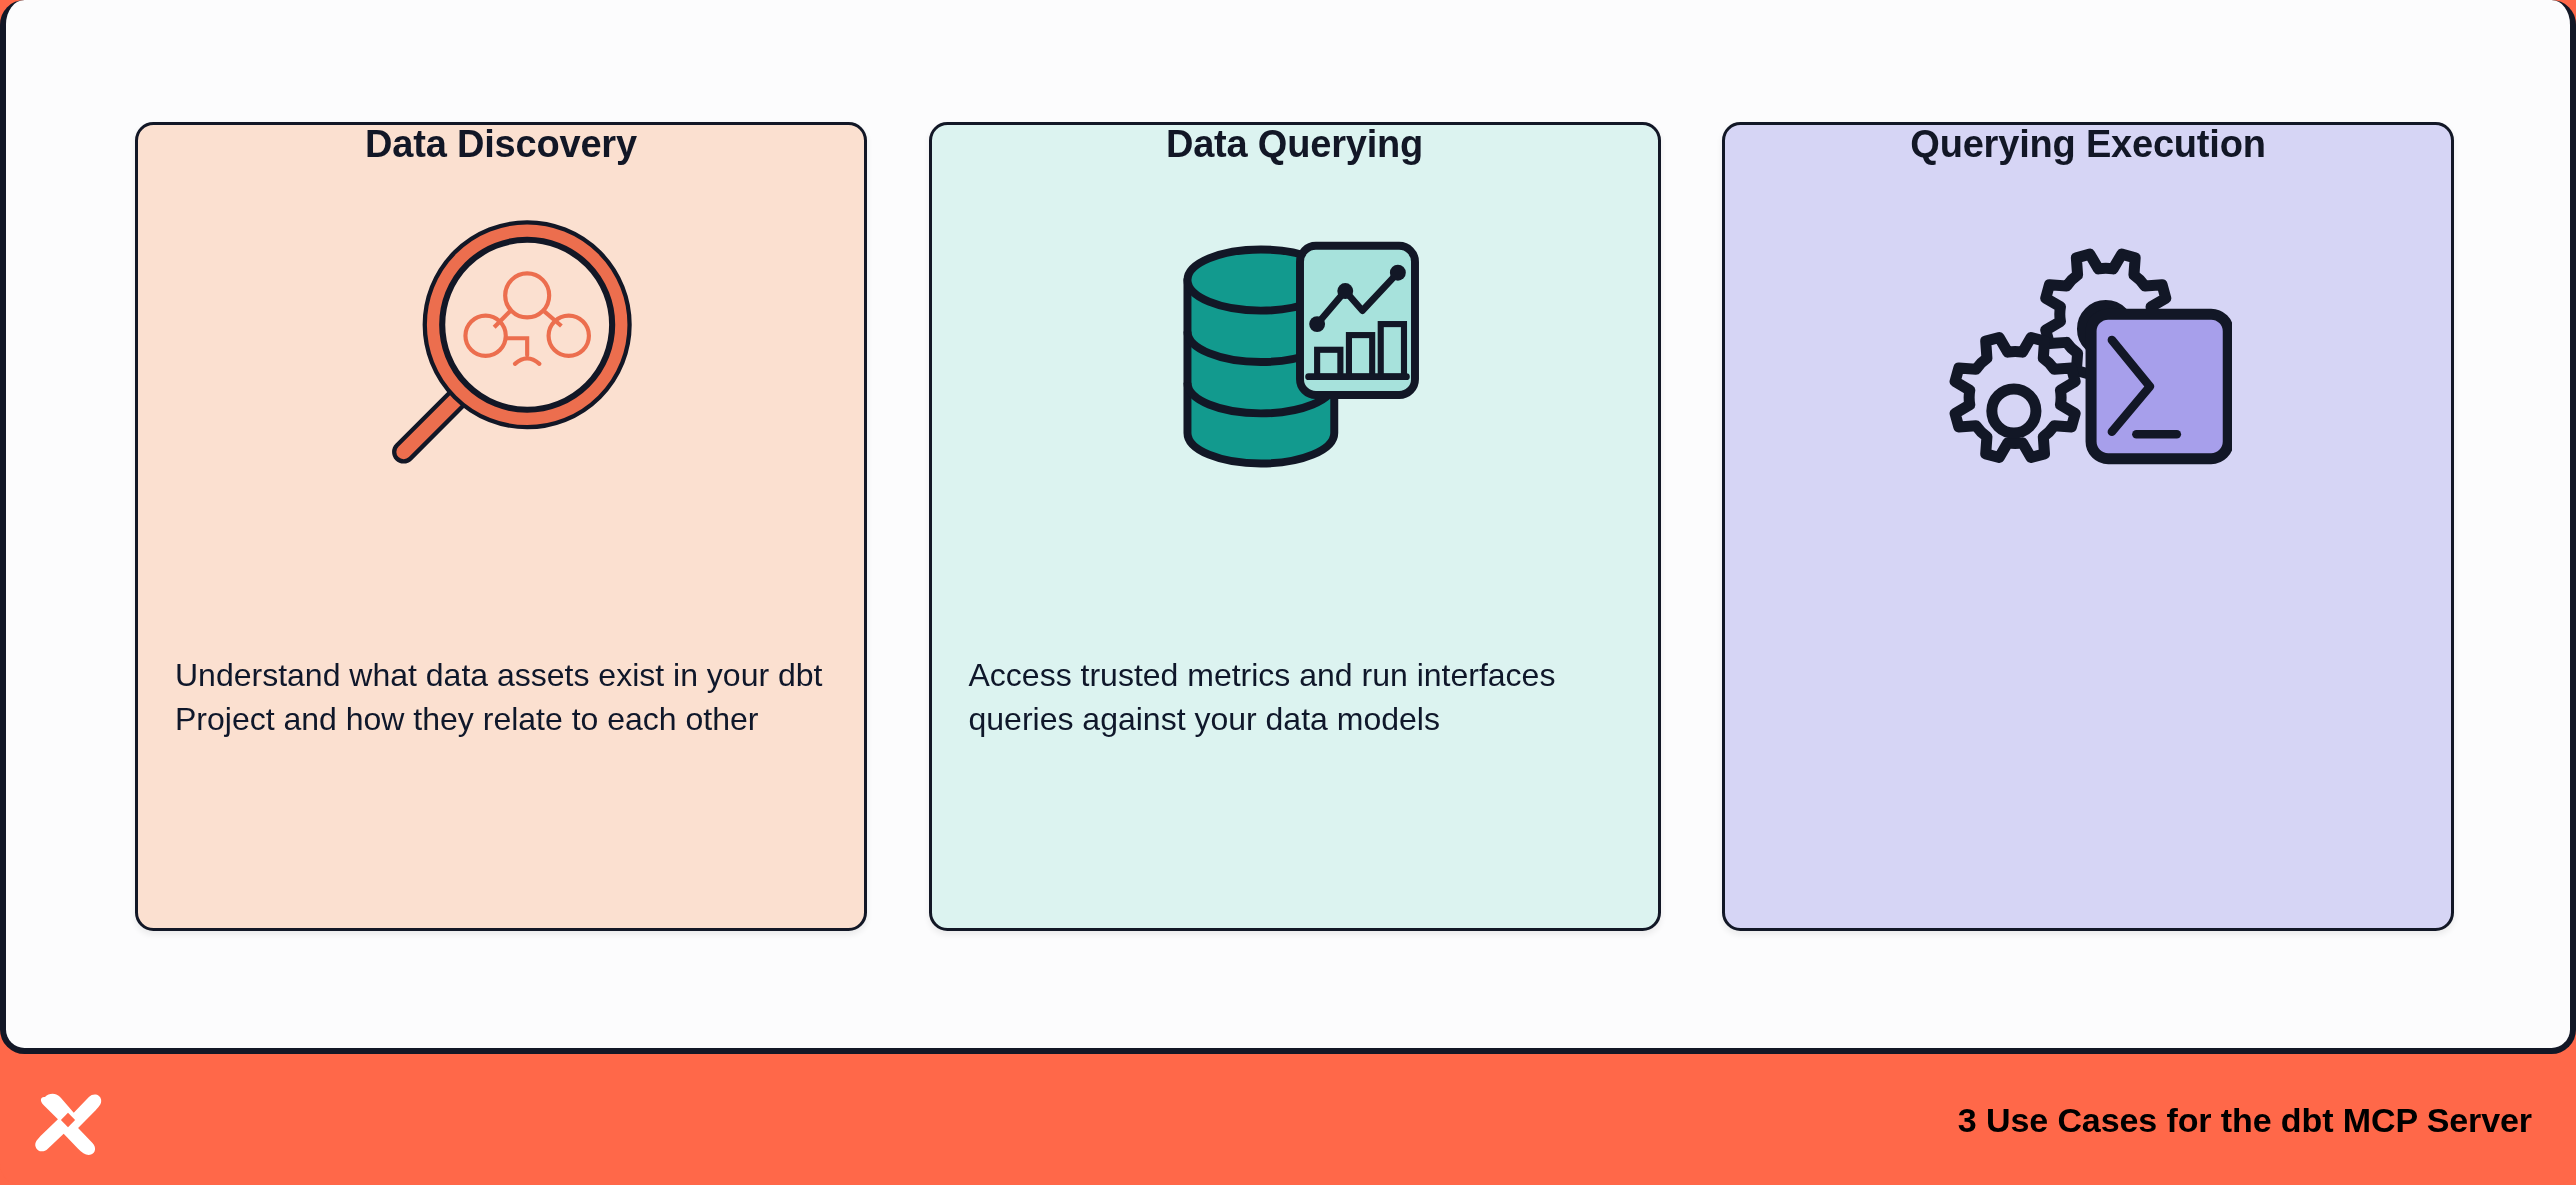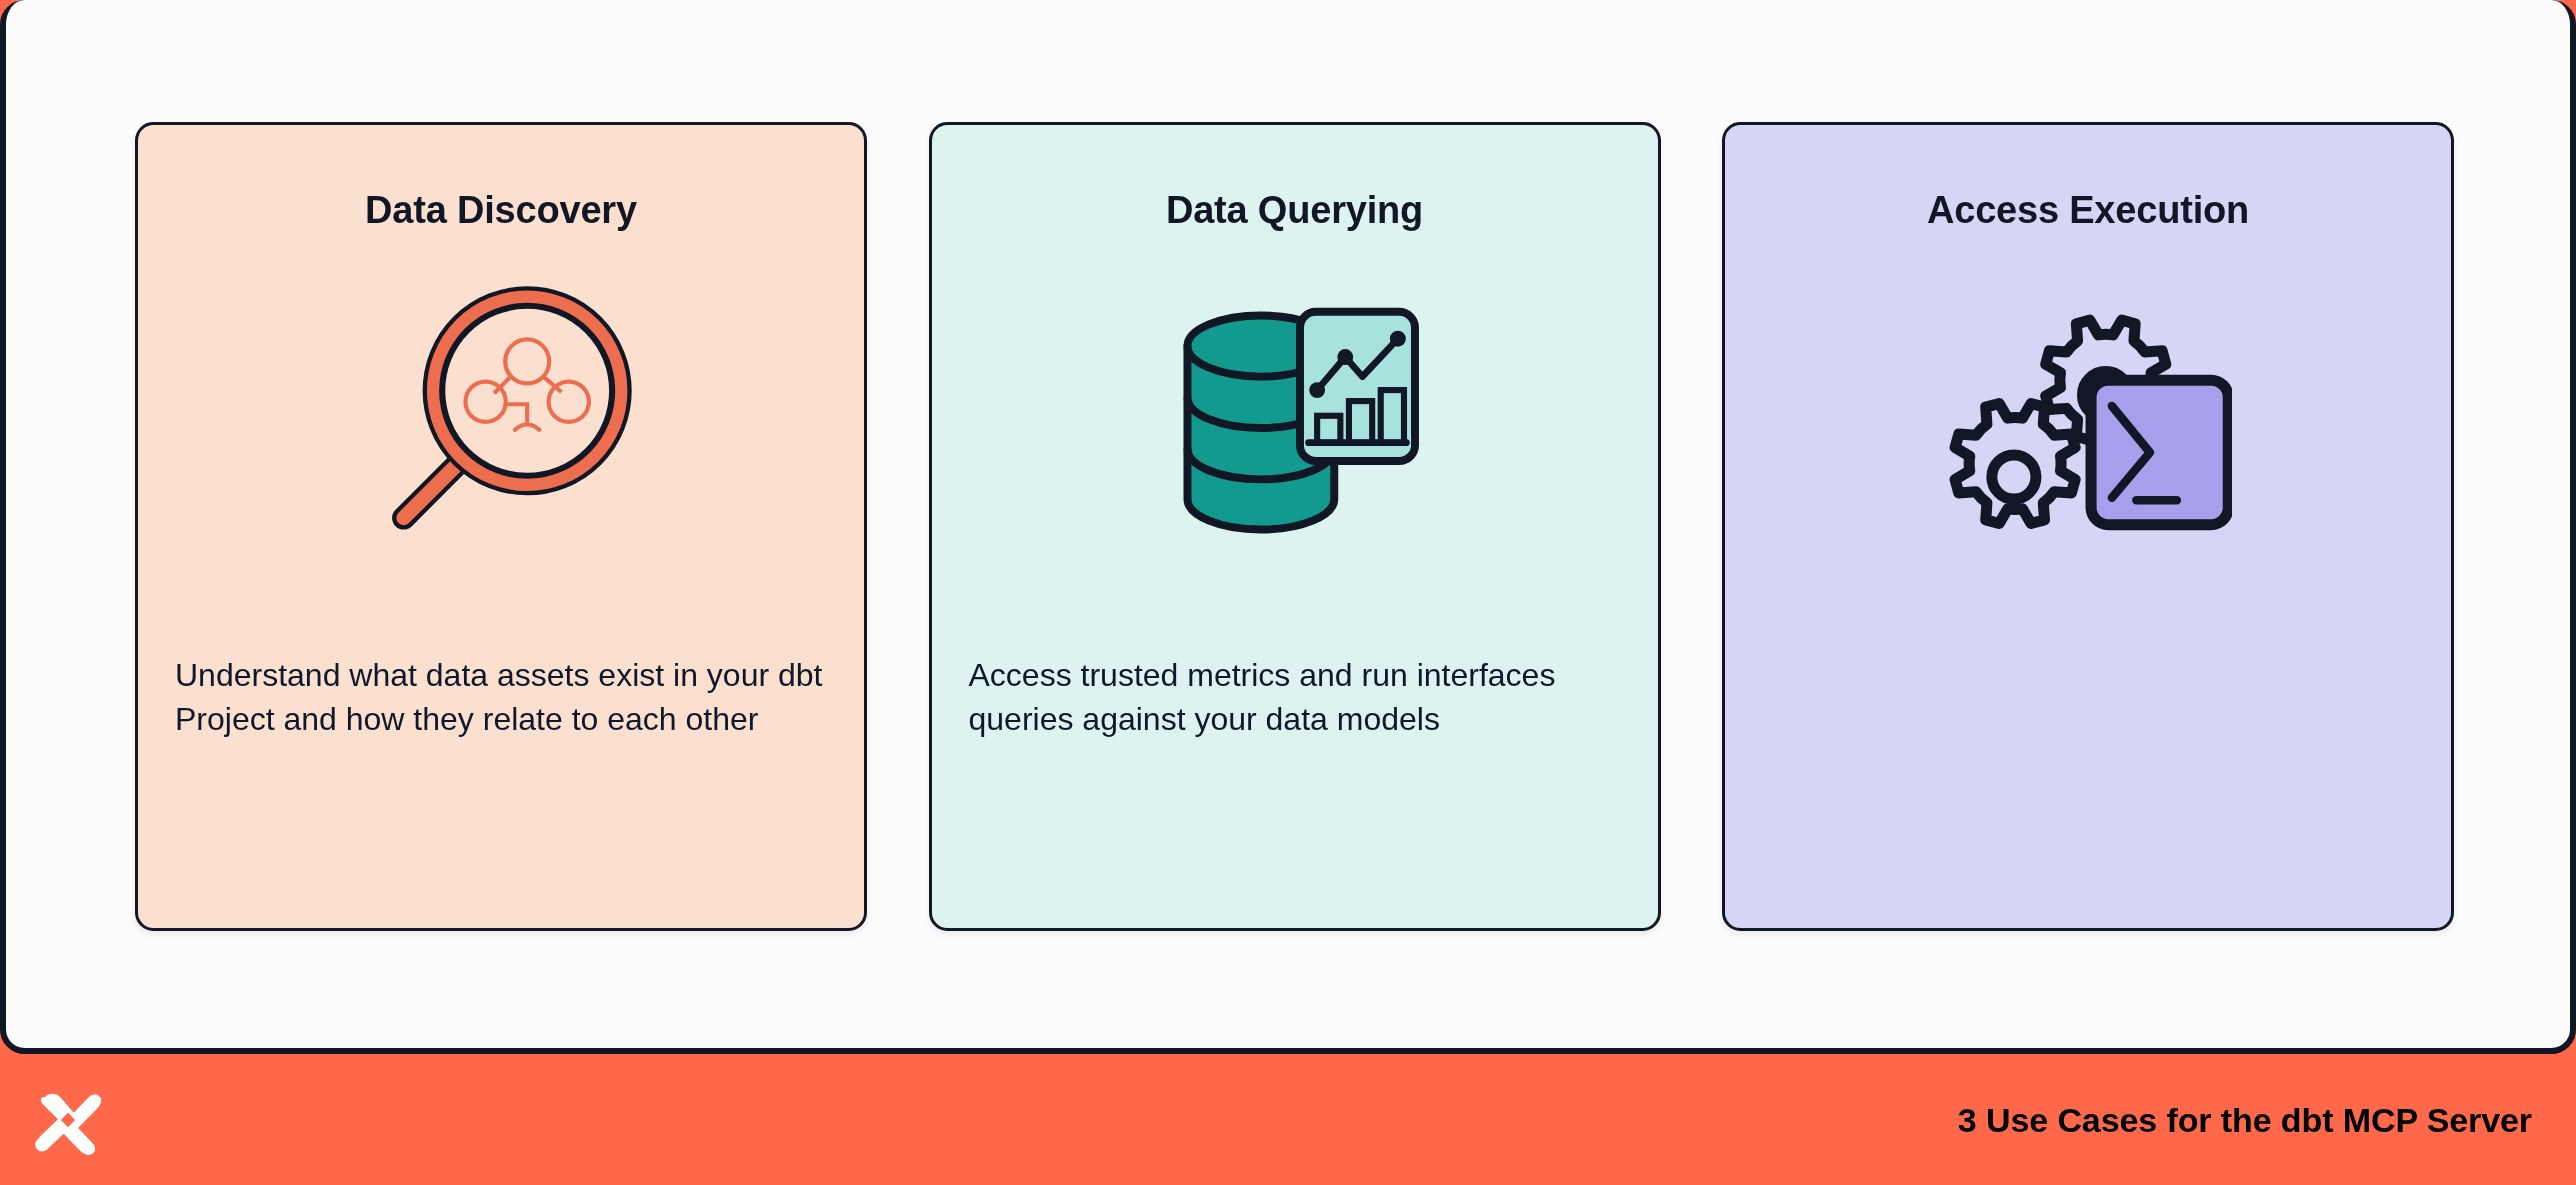--- a/index.html
+++ b/index.html
@@ -54,21 +54,20 @@
     border: 3.7px solid #121726;
     border-radius: 18.4px;
     position: relative;
     display: flex;
     flex-direction: column;
     align-items: center;
     box-shadow: 0 3.7px 6.1px rgba(0,0,0,0.07);
   }
 
   .card-title {
-    margin-top: 66px;
     font-size: 38px;
     font-weight: bold;
     color: #121726;
     letter-spacing: -0.2px;
     text-align: center;
     line-height: 1;
   }
 
   .card-icon {
     margin-top: 32px;
@@ -191,21 +190,21 @@
             <rect x="178" y="76" width="19" height="43" fill="#A7E2DC" stroke="#121726" stroke-width="5"></rect>
 
             <line x1="119" y1="119" x2="199" y2="119" stroke="#121726" stroke-width="5.5" stroke-linecap="round"></line>
           </svg>
         </div>
 
         <div class="card-body">Access trusted metrics and run interfaces queries against your data models</div>
       </div>
 
       <div class="card card-3">
-        <div class="card-title">Access Execution</div>
+        <div class="card-title">Querying Execution</div>
 
         <div class="card-icon">
           <svg width="288" height="245" viewBox="0 0 235 200" fill="none" xmlns="http://www.w3.org/2000/svg">
 
             <path d="M108 26 l11 -3 l7 12 a35 35 0 0 1 12 0 l7 -12 l11 3 l-1 14 a35 35 0 0 1 9 9 l14 -1 l3 11 l-12 7 a35 35 0 0 1 0 12 l12 7 l-3 11 l-14 -1 a35 35 0 0 1 -9 9 l1 14 l-11 3 l-7 -12 a35 35 0 0 1 -12 0 l-7 12 l-11 -3 l1 -14 a35 35 0 0 1 -9 -9 l-14 1 l-3 -11 l12 -7 a35 35 0 0 1 0 -12 l-12 -7 l3 -11 l14 1 a35 35 0 0 1 9 -9 Z" fill="#D6D5F5" stroke="#121726" stroke-width="9" stroke-linejoin="round"></path>
             <circle cx="132" cy="84" r="19" fill="#D6D5F5" stroke="#121726" stroke-width="9"></circle>
 
             <path d="M34 94 l11 -3 l7 12 a34 34 0 0 1 12 0 l7 -12 l11 3 l-1 14 a34 34 0 0 1 9 9 l14 -1 l3 11 l-12 7 a34 34 0 0 1 0 12 l12 7 l-3 11 l-14 -1 a34 34 0 0 1 -9 9 l1 14 l-11 3 l-7 -12 a34 34 0 0 1 -12 0 l-7 12 l-11 -3 l1 -14 a34 34 0 0 1 -9 -9 l-14 1 l-3 -11 l12 -7 a34 34 0 0 1 0 -12 l-12 -7 l3 -11 l14 1 a34 34 0 0 1 9 -9 Z" fill="#D6D5F5" stroke="#121726" stroke-width="9" stroke-linejoin="round"></path>
             <circle cx="57" cy="151" r="18" fill="#D6D5F5" stroke="#121726" stroke-width="9"></circle>
 

